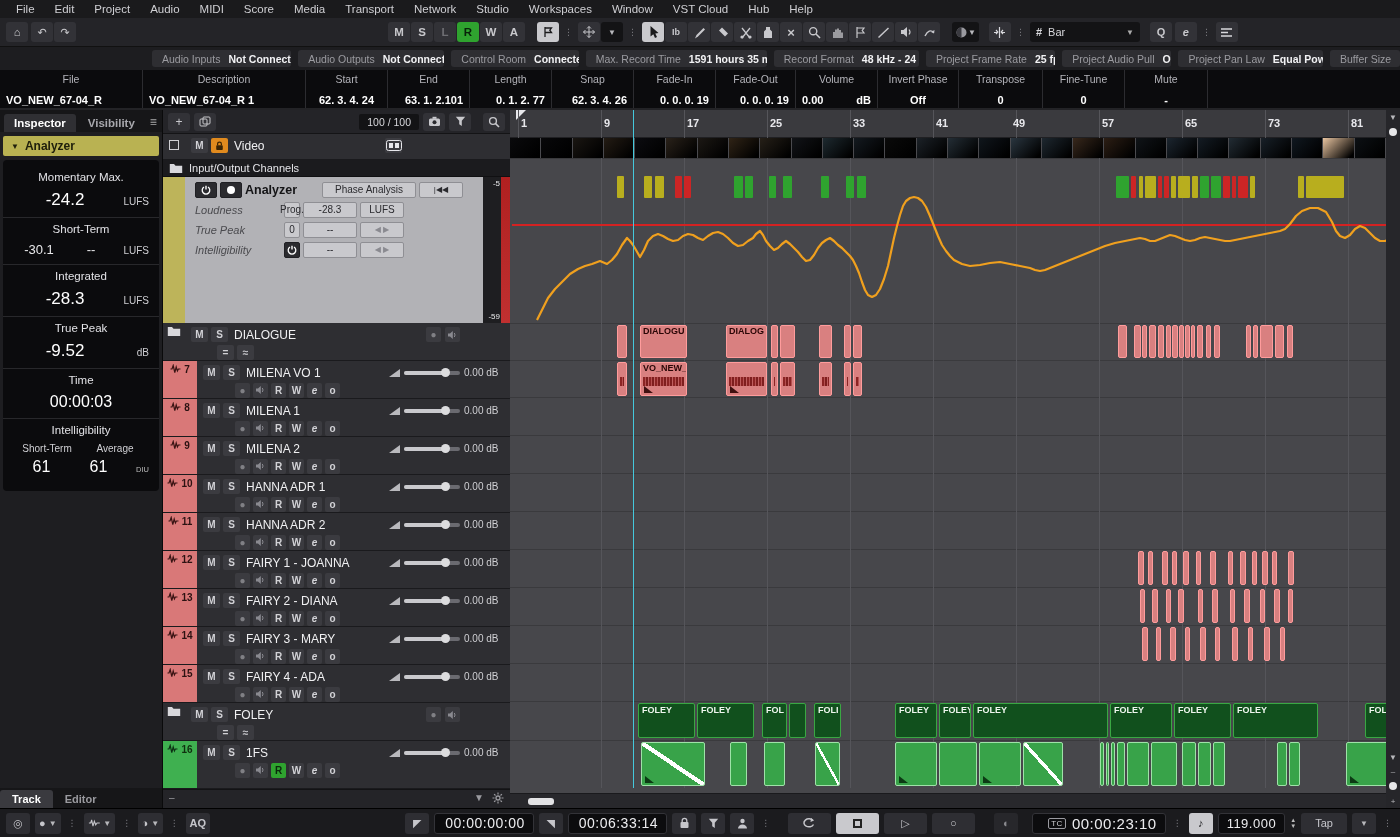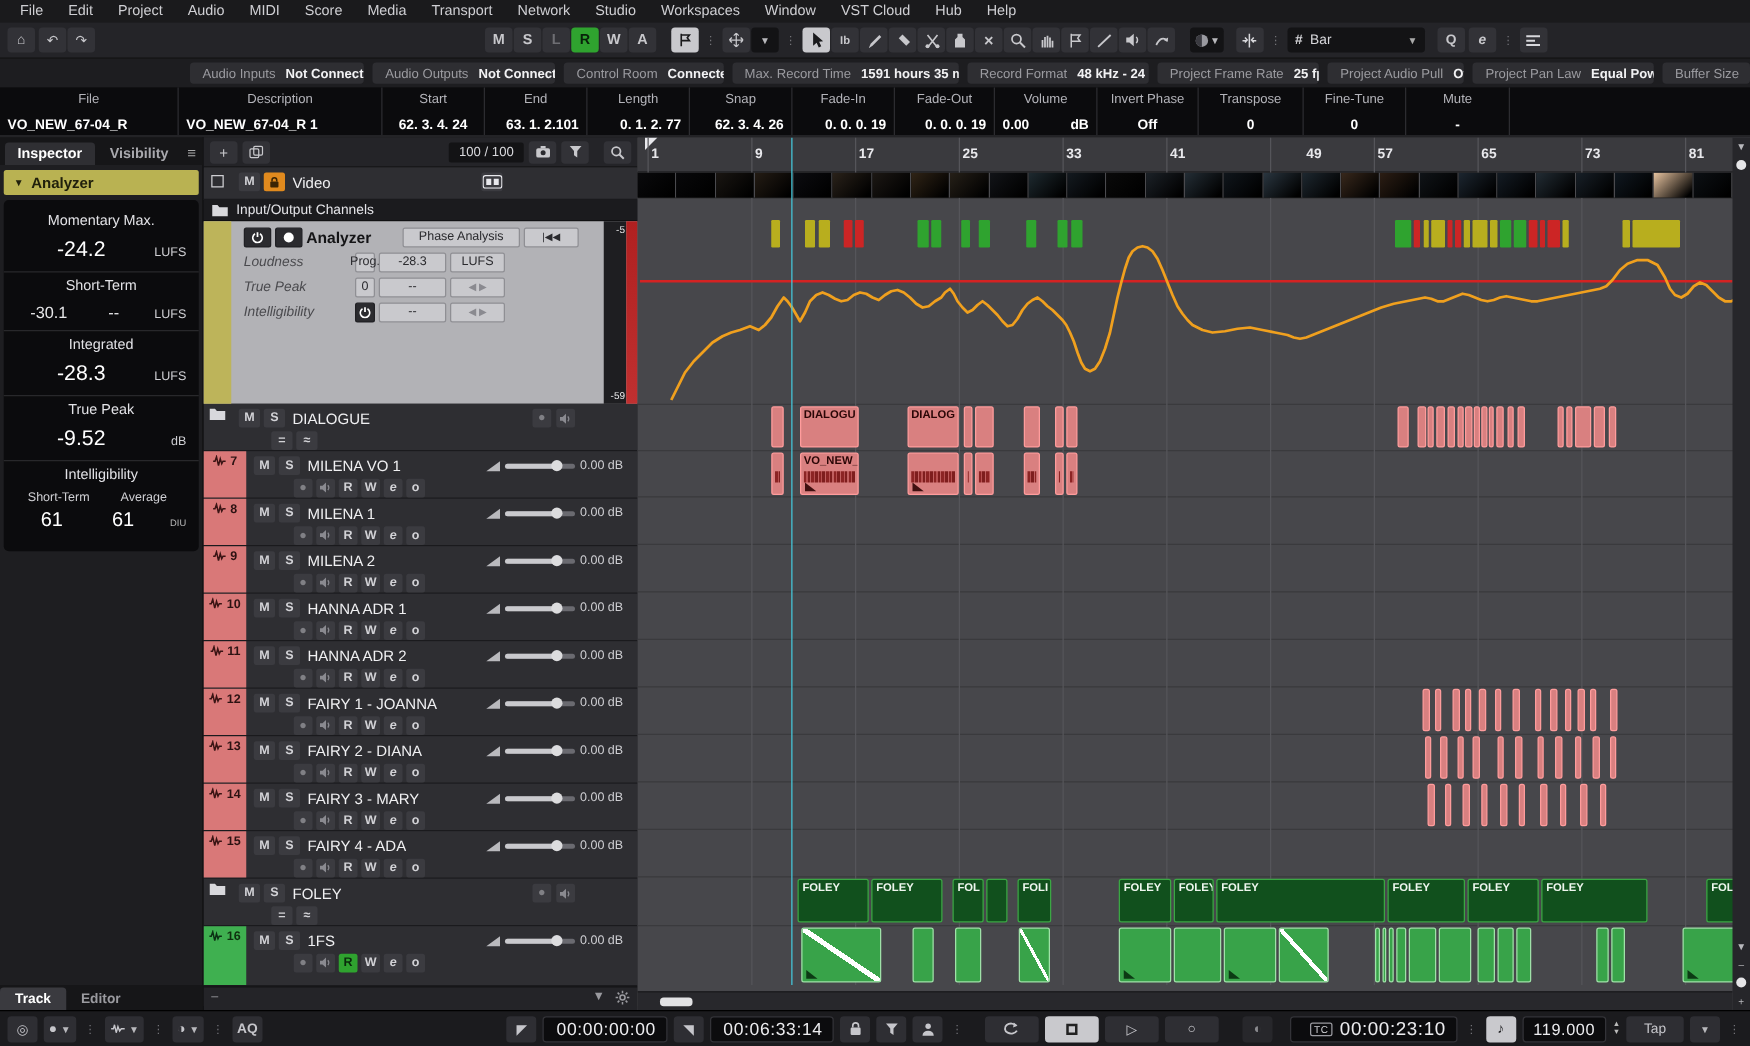--- a/index.html
+++ b/index.html
@@ -437,20 +437,26 @@
             </div>
         </div>
         <div class="msec">
           <div class="mlabel">True Peak</div>
           <div class="mrow">
               <span class="mval">-9.52</span>
               <span class="munit">dB</span>
             </div>
         </div>
         <div class="msec">
+          <div class="mlabel">Time</div>
+          <div class="mrow">
+              <span class="mval" style="font-size:16px">00:00:03</span>
+            </div>
+        </div>
+        <div class="msec">
           <div class="mlabel">Intelligibility</div>
           <div class="intel-cols">
               <span>Short-Term</span>
               <span>Average</span>
             </div>
           <div class="intel-vals">
               <span class="iv">61</span>
               <span class="iv">61</span>
               <span class="iu">DIU</span>
             </div>
@@ -1037,21 +1043,21 @@
           <div class="rlab" style="left: 94px;">9</div>
           <div class="rtick" style="left: 174px;"></div>
           <div class="rlab" style="left: 177px;">17</div>
           <div class="rtick" style="left: 257px;"></div>
           <div class="rlab" style="left: 260px;">25</div>
           <div class="rtick" style="left: 340px;"></div>
           <div class="rlab" style="left: 343px;">33</div>
           <div class="rtick" style="left: 423px;"></div>
           <div class="rlab" style="left: 426px;">41</div>
           <div class="rtick" style="left: 506px;"></div>
-          <div class="rlab" style="left: 535px;">49</div>
+          <div class="rlab" style="left: 503px;">49</div>
           <div class="rtick" style="left: 589px;"></div>
           <div class="rlab" style="left: 592px;">57</div>
           <div class="rtick" style="left: 672px;"></div>
           <div class="rlab" style="left: 675px;">65</div>
           <div class="rtick" style="left: 755px;"></div>
           <div class="rlab" style="left: 758px;">73</div>
           <div class="rtick" style="left: 838px;"></div>
           <div class="rlab" style="left: 841px;">81</div>
         </div>
         <div class="thumbs">

